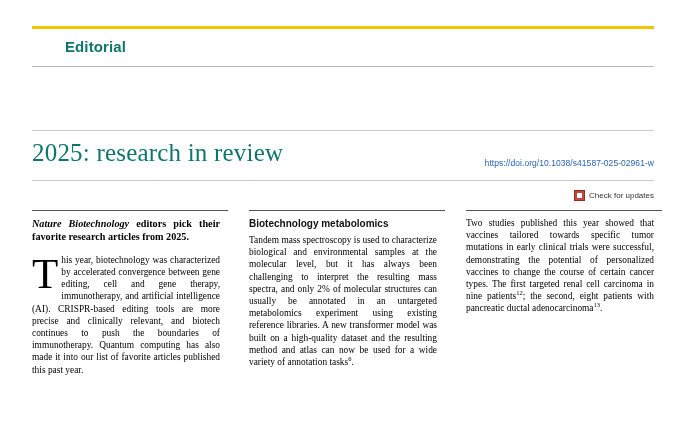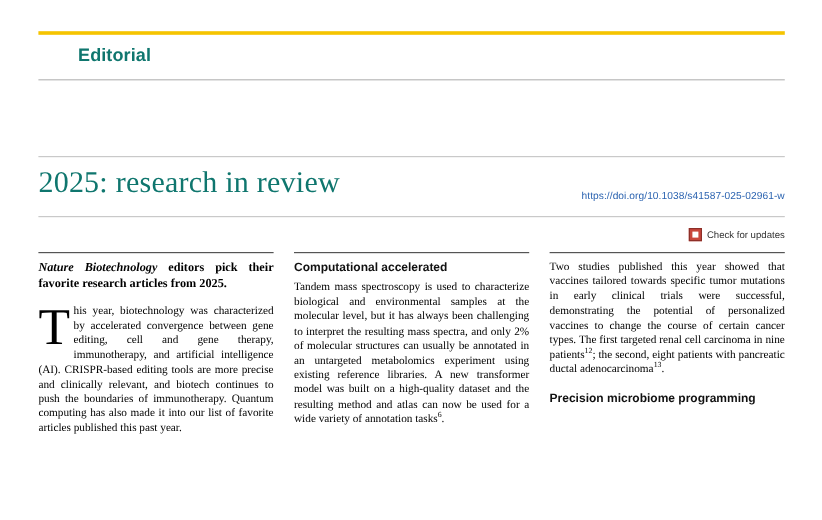--- a/index.html
+++ b/index.html
@@ -109,21 +109,21 @@
     width: 5px;
     height: 5px;
     background: #ffffff;
   }
   .cols {
     position: absolute;
     left: 32px;
     top: 210px;
     width: 622px;
     display: flex;
-    gap: 0px;
+    gap: 12px;
   }
   .col {
     width: 196px;
     margin-right: 17px;
     position: relative;
   }
   .col:last-child { margin-right: 0; }
 
   .col-rule {
     position: absolute;
@@ -214,27 +214,26 @@
       <div class="col-rule"></div>
       <div class="col-inner">
         <p class="lede"><em>Nature Biotechnology</em><span> editors pick their favorite research articles from 2025.</span></p>
         <p class="dropcap-para"><span class="dropcap">T</span><span>his year, biotechnology was characterized by accelerated convergence between gene editing, cell and gene therapy, immunotherapy, and artificial intelligence (AI). CRISPR-based editing tools are more precise and clinically relevant, and biotech continues to push the boundaries of immunotherapy. Quantum computing has also made it into our list of favorite articles published this past year.</span></p>
       </div>
     </div>
 
     <div class="col">
       <div class="col-rule"></div>
       <div class="col-inner">
-        <h3 class="col-head">Computational accelerated</h3>
+        <h3 class="col-head">Biotechnology metabolomics</h3>
         <p class="body-text"><span>Tandem mass spectroscopy is used to characterize biological and environmental samples at the molecular level, but it has always been challenging to interpret the resulting mass spectra, and only 2% of molecular structures can usually be annotated in an untargeted metabolomics experiment using existing reference libraries. A new transformer model was built on a high-quality dataset and the resulting method and atlas can now be used for a wide variety of annotation tasks</span><sup>6</sup><span>.</span></p>
       </div>
     </div>
 
     <div class="col">
       <div class="col-rule"></div>
       <div class="col-inner">
         <p class="body-text"><span>Two studies published this year showed that vaccines tailored towards specific tumor mutations in early clinical trials were successful, demonstrating the potential of personalized vaccines to change the course of certain cancer types. The first targeted renal cell carcinoma in nine patients</span><sup>12</sup><span>; the second, eight patients with pancreatic ductal adenocarcinoma</span><sup>13</sup><span>.</span></p>
-        <h3 class="col-head spaced">Precision microbiome programming</h3>
       </div>
     </div>
 
   </div>
 </div>
 
 </body></html>

